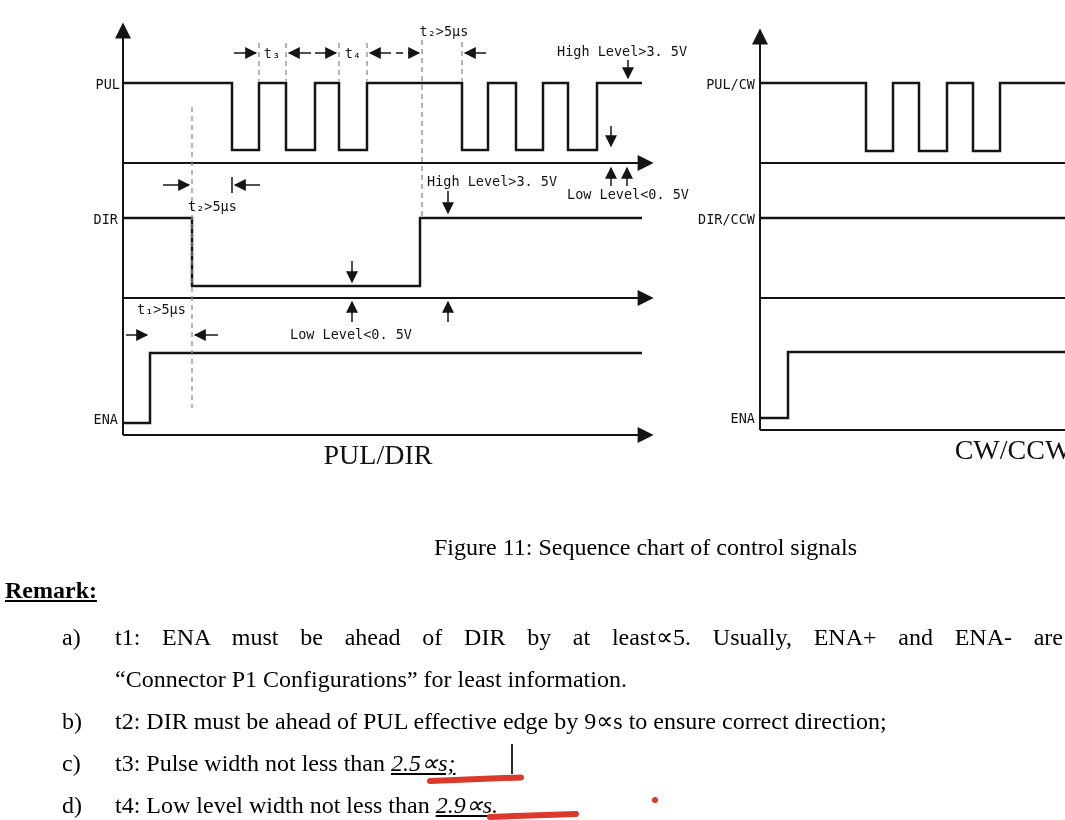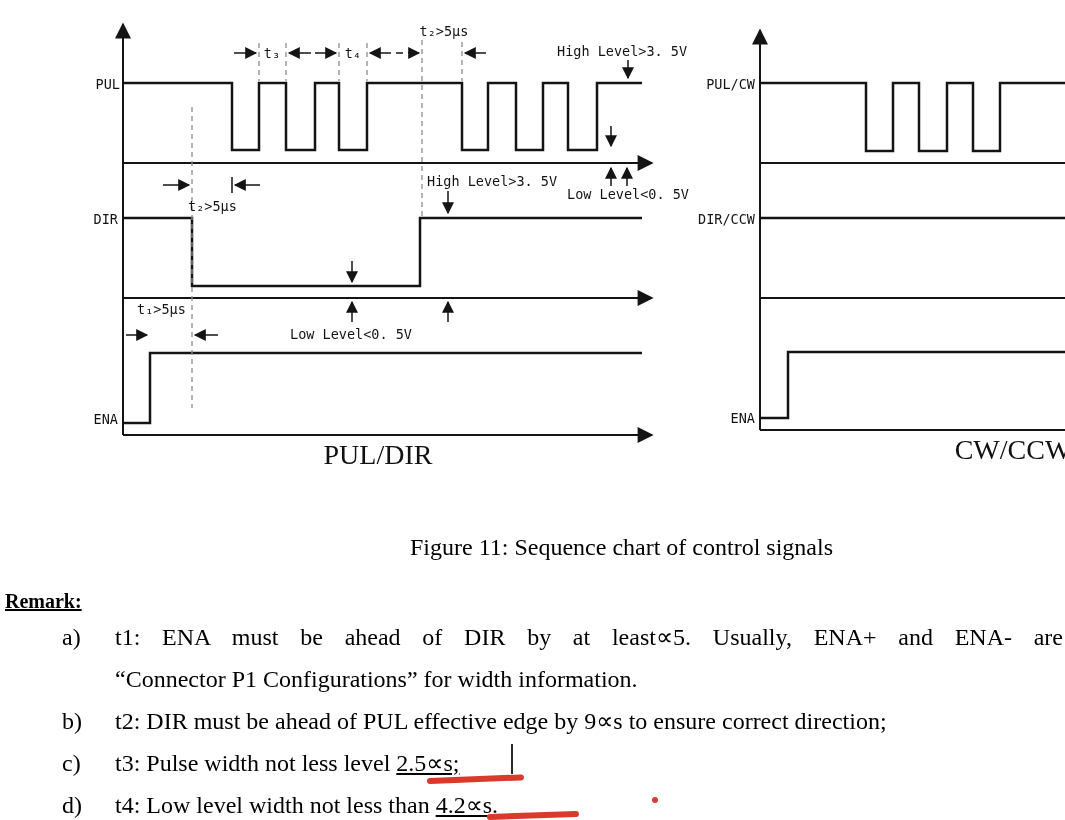--- a/index.html
+++ b/index.html
@@ -12,38 +12,38 @@
   
   .wave { fill:none; stroke:#141414; stroke-width:2.5; stroke-linejoin:miter; }
   .axis { stroke:#141414; stroke-width:2; fill:none; }
   .dash { stroke:#8d8d8d; stroke-width:1.3; stroke-dasharray:5 4; }
   .dim  { stroke:#141414; stroke-width:1.5; fill:none; }
   .dimdash { stroke:#141414; stroke-width:1.5; stroke-dasharray:7 5; }
   .figure-svg text { font-family:"DejaVu Sans Mono", monospace; font-size:13.5px; fill:#141414; }
   .figure-svg text.title { font-family:"Liberation Serif", serif; font-size:28px; fill:#111; }
 
   
-  .caption { position:absolute; left:410px; top:534px; font-size:24px; }
+  .caption { position:absolute; left:434px; top:534px; font-size:24px; }
 
   
   .remark-heading {
-    position:absolute; left:5px; top:590px; font-size:20px; font-weight:bold;
+    position:absolute; left:5px; top:577px; font-size:24px; font-weight:bold;
     text-decoration:underline;
   }
   .remark-item {
     position:absolute; left:0; width:1063px; padding-left:115px;
     box-sizing:border-box; font-size:24px; line-height:42px;
   }
   .ritem-label { position:absolute; left:62px; top:0; }
   #item-a { top:616px; }
   #item-b { top:700px; }
   #item-c { top:742px; }
   #item-d { top:784px; }
   .jline { text-align:justify; text-align-last:justify;font-family:Liberation Serif, serif; }
-  .marked { text-decoration:underline; }
+  .marked { text-decoration:underline;font-style:italic; }
 
   
   .red-stroke { position:absolute; height:6px; background:#d93a2b; border-radius:3px; transform-origin:left center; }
   #red-underline-c { left:427px; top:778px; width:97px; transform:rotate(-2.2deg); }
   #red-underline-d { left:487px; top:814px; width:92px; transform:rotate(-2deg); }
   .red-dot { position:absolute; left:652px; top:797px; width:6px; height:6px; background:#d93a2b; border-radius:50%; }
   .cursor-bar { position:absolute; left:511px; top:744px; width:2px; height:30px; background:#2a2a2a; }
 </style>
 </head>
 <body>
@@ -142,36 +142,36 @@
     </g>
   </svg>
 
   <div class="caption">Figure 11: Sequence chart of control signals</div>
 
   <div class="remark-heading">Remark:</div>
 
   <div class="remark-item" id="item-a">
     <span class="ritem-label">a)</span>
     <div class="jline">t1: ENA must be ahead of DIR by at least∝5. Usually, ENA+ and ENA- are</div>
-    <div>“Connector P1 Configurations” for width information.</div>
+    <div>“Connector P1 Configurations” for least information.</div>
   </div>
 
   <div class="remark-item" id="item-b">
     <span class="ritem-label">b)</span>
     <span>t2: DIR must be ahead of PUL effective edge by 9∝s to ensure correct direction;</span>
   </div>
 
   <div class="remark-item" id="item-c">
     <span class="ritem-label">c)</span>
-    <span>t3: Pulse width not less level </span><span class="marked">2.5∝s;</span>
+    <span>t3: Pulse width not less than </span><span class="marked">2.5∝s;</span>
   </div>
 
   <div class="remark-item" id="item-d">
     <span class="ritem-label">d)</span>
-    <span>t4: Low level width not less than </span><span class="marked">4.2∝s.</span>
+    <span>t4: Low level width not less than </span><span class="marked">2.9∝s.</span>
   </div>
 
   <div class="red-stroke" id="red-underline-c"></div>
   <div class="red-stroke" id="red-underline-d"></div>
   <div class="red-dot"></div>
   <div class="cursor-bar"></div>
 
 </div>
 
 </body></html>

